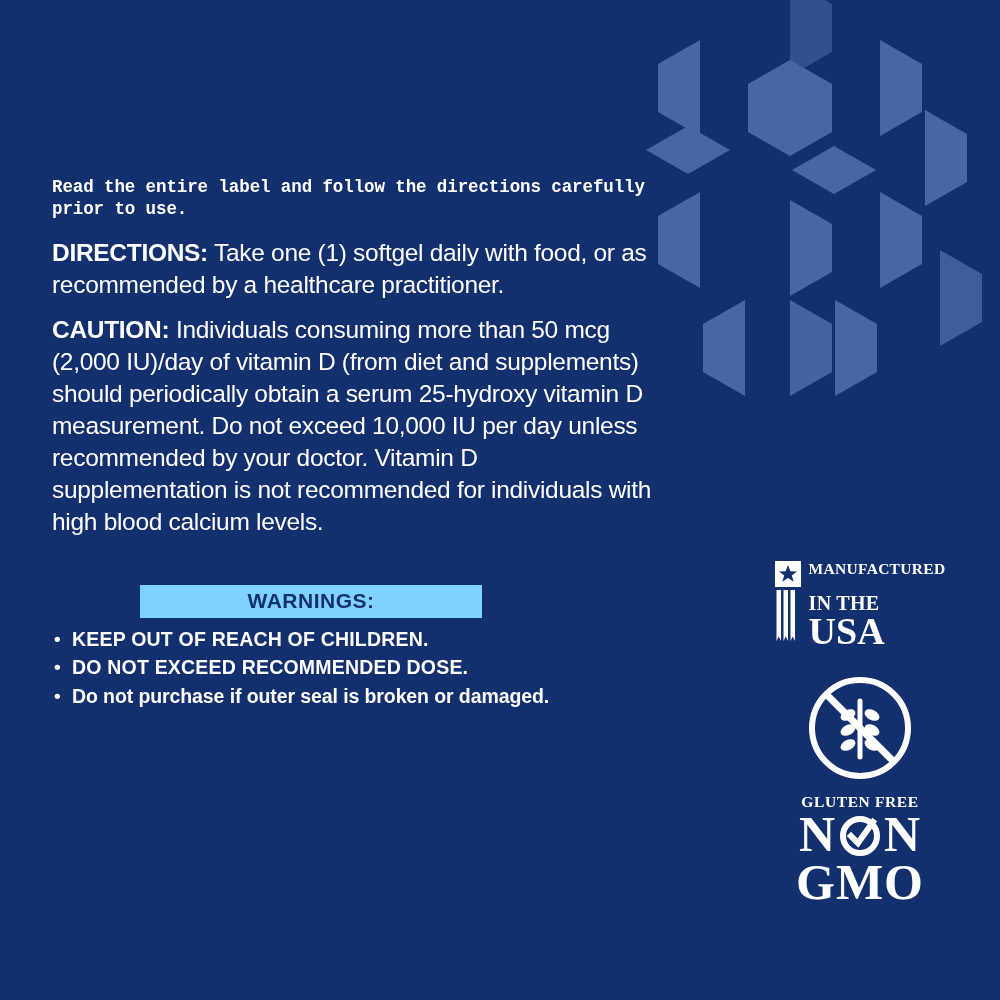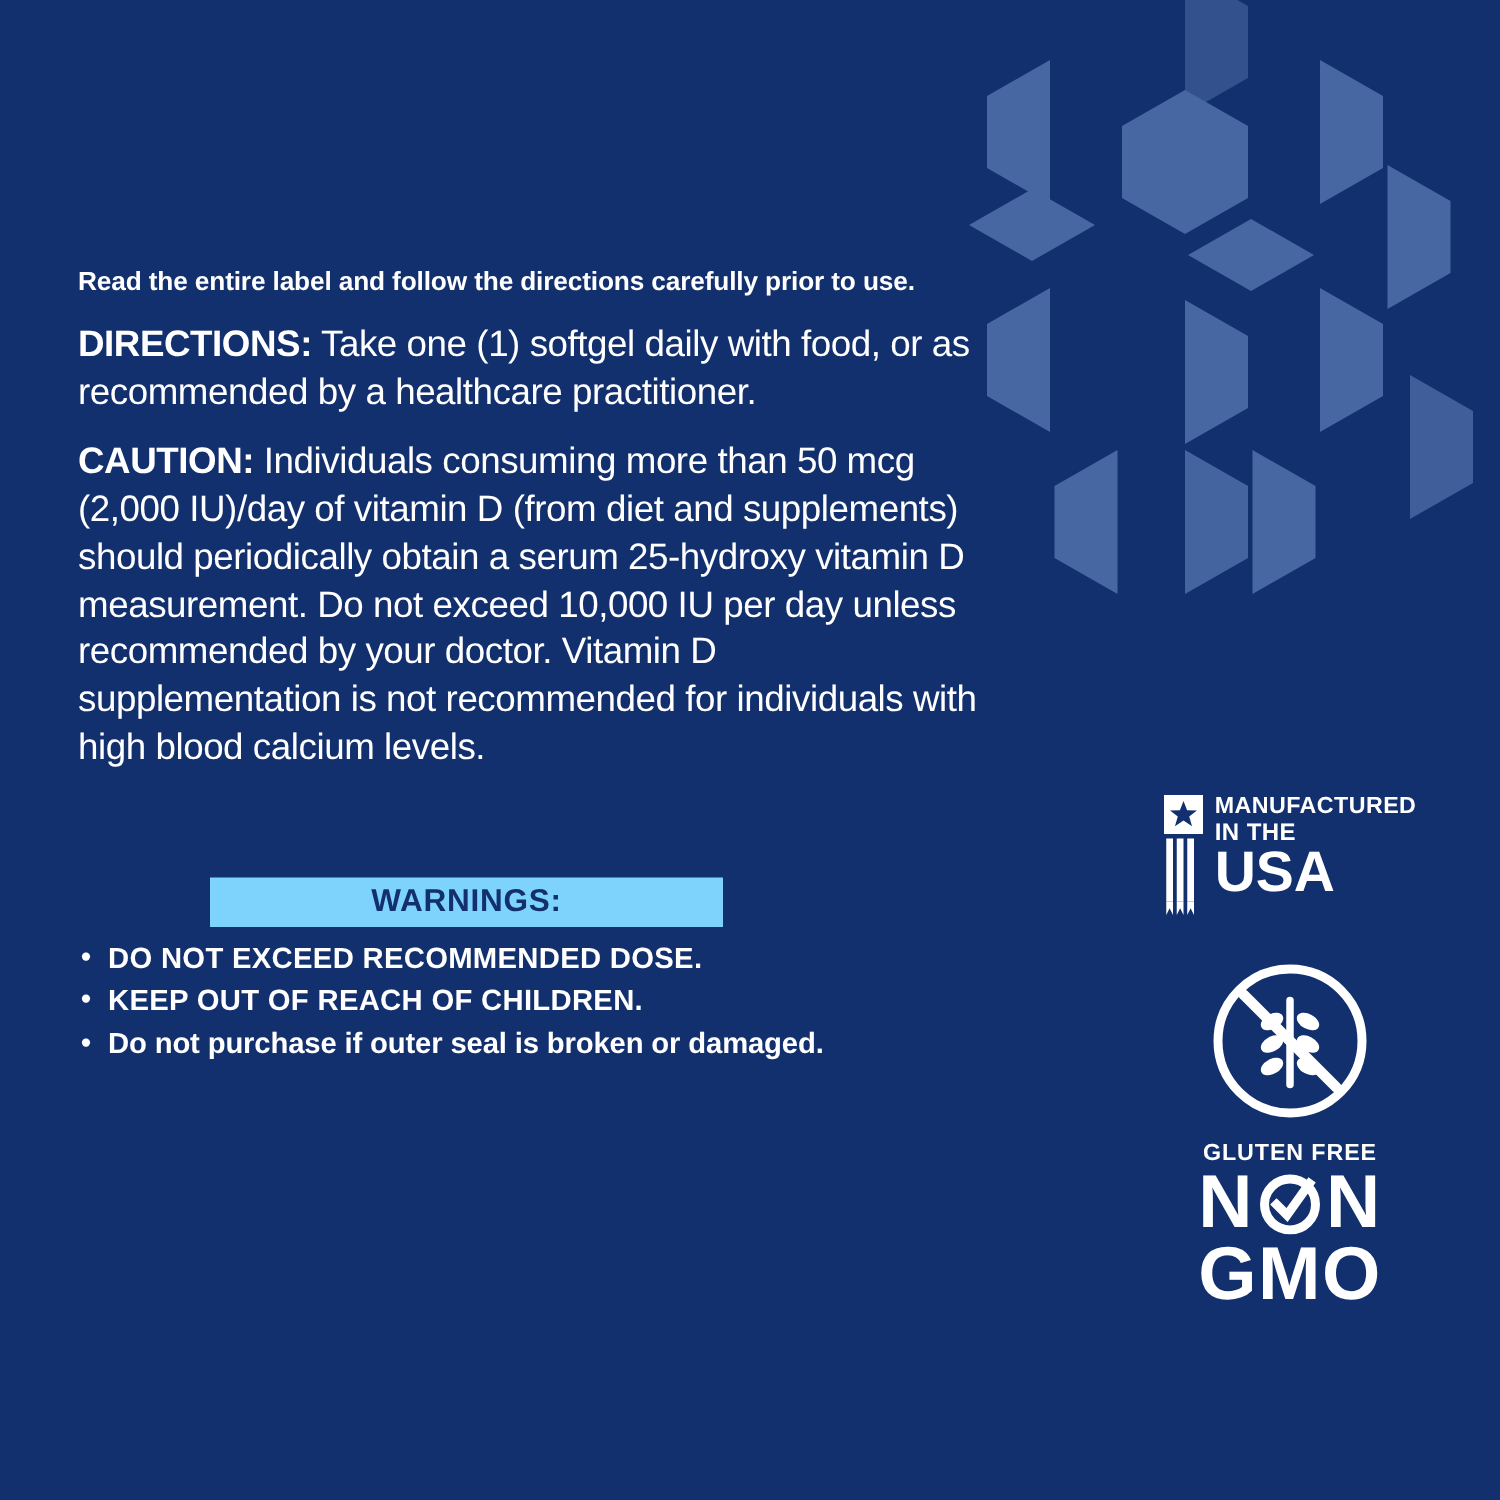--- a/index.html
+++ b/index.html
@@ -33,20 +33,21 @@
     left: 52px;
     top: 176px;
     width: 610px;
   }
   .lead {
     font-size: 17.5px;
     font-weight: bold;
     line-height: 1.28;
     letter-spacing: -0.1px;
     margin: 0 0 16px 0;
+    font-family: Liberation Mono, monospace;
   }
   .para {
     font-size: 24.5px;
     line-height: 1.30;
     letter-spacing: -0.3px;
     margin: 0 0 14px 0;
   }
   .para .lbl {
     font-weight: bold;
   }
@@ -95,23 +96,24 @@
     font-size: 19px;
   }
   ul.warn-list li.caps {
     letter-spacing: 0.2px;
   }
 
   
   .badges {
     position: absolute;
     right: 40px;
-    top: 530px;
+    top: 561px;
     width: 200px;
     text-align: center;
+    font-family: Liberation Serif, serif;
   }
 
   .badge-usa {
     display: flex;
     align-items: flex-start;
     justify-content: center;
     gap: 8px;
     margin-bottom: 26px;
   }
   .usa-ribbon {
@@ -123,25 +125,25 @@
     text-align: left;
     line-height: 1;
   }
   .usa-text .l1 {
     font-size: 15.5px;
     font-weight: bold;
     letter-spacing: 0.3px;
     display: block;
   }
   .usa-text .l2 {
-    font-size: 16px;
+    font-size: 20px;
     font-weight: bold;
     letter-spacing: 0.3px;
     display: block;
-    margin-top: 2px;
+    margin-top: 16px;
   }
   .usa-text .l3 {
     font-size: 38px;
     font-weight: bold;
     letter-spacing: 0px;
     display: block;
     margin-top: 0px;
     line-height: 0.96;
   }
 
@@ -207,22 +209,22 @@
   <p class="lead">Read the entire label and follow the directions carefully prior to use.</p>
 
   <p class="para"><span class="lbl">DIRECTIONS:</span><span> Take one (1) softgel daily with food, or as recommended by a healthcare practitioner.</span></p>
 
   <p class="para caution"><span class="lbl">CAUTION:</span><span> Individuals consuming more than 50 mcg (2,000 IU)/day of vitamin D (from diet and supplements) should periodically obtain a serum 25-hydroxy vitamin D measurement. Do not exceed 10,000 IU per day unless recommended by your doctor. Vitamin D supplementation is not recommended for individuals with high blood calcium levels.</span></p>
 </div>
 
 <div class="warnings-wrap">
   <div class="warn-banner">WARNINGS:</div>
   <ul class="warn-list">
+    <li class="caps">KEEP OUT OF REACH OF CHILDREN.</li>
     <li class="caps">DO NOT EXCEED RECOMMENDED DOSE.</li>
-    <li class="caps">KEEP OUT OF REACH OF CHILDREN.</li>
     <li>Do not purchase if outer seal is broken or damaged.</li>
   </ul>
 </div>
 
 <div class="badges">
 
   <div class="badge-usa">
     <div class="usa-ribbon">
       <svg width="26" height="80" viewBox="0 0 26 80" xmlns="http://www.w3.org/2000/svg" aria-hidden="true">
         <rect x="0" y="0" width="26" height="26" fill="#ffffff"></rect>

